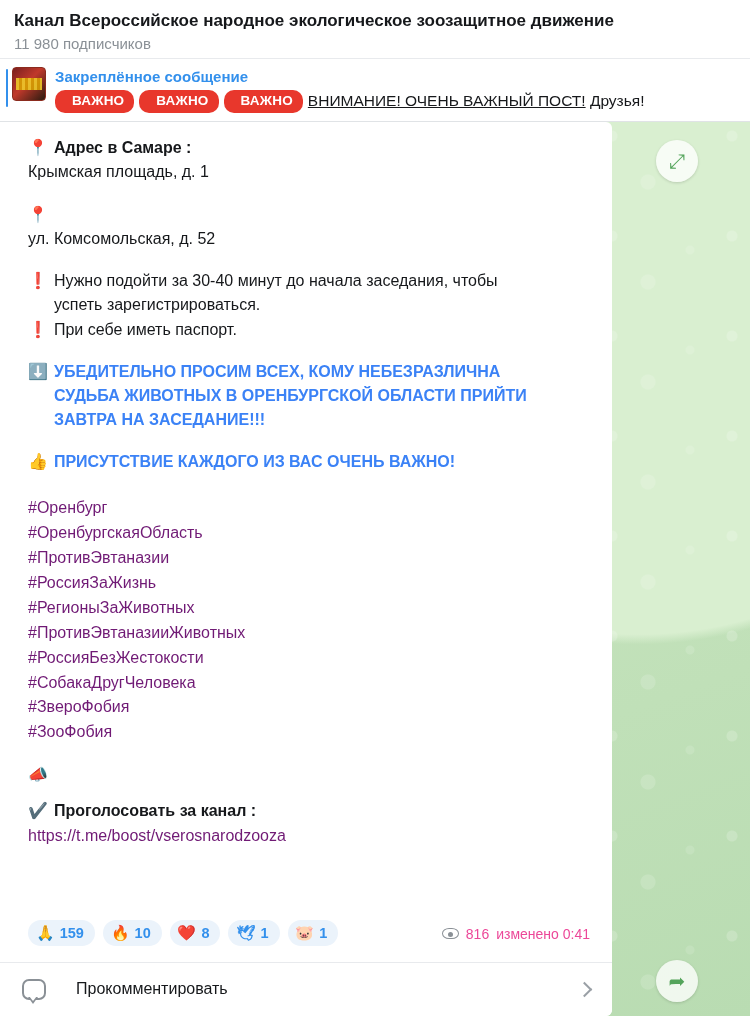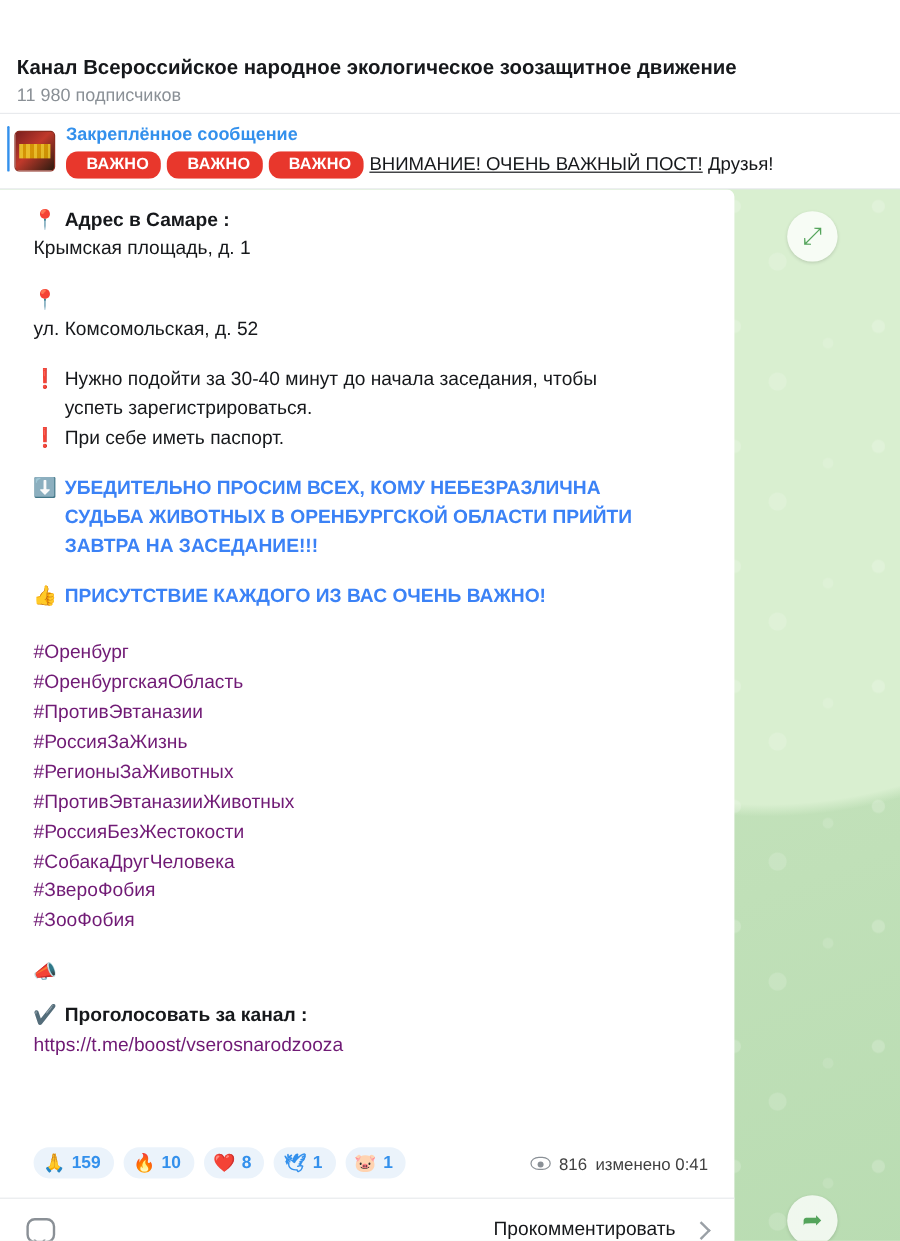--- a/index.html
+++ b/index.html
@@ -7,21 +7,20 @@
     margin: 0; padding: 0;
     width: 750px; height: 1034px;
     font-family: "Liberation Sans", sans-serif;
     background: #ffffff;
     overflow: hidden;
   }
   #app {
     position: relative;
     width: 750px; height: 922px;
     background: #ffffff;
-    margin-top: 36px;
   }
 
   
   .header {
     padding: 10px 14px 6px 14px;
     background: #ffffff;
   }
   .chan-title {
     font-size: 17px;
     font-weight: bold;
@@ -32,21 +31,21 @@
   }
   .chan-subs {
     margin-top: 4px;
     font-size: 15px;
     color: #8a9096;
   }
 
   
   .pinned {
     display: flex;
-    align-items: center;
+    align-items: flex-start;
     gap: 9px;
     padding: 8px 12px 8px 12px;
     border-top: 1px solid #e8eaed;
     border-bottom: 1px solid #e0e3e6;
     background: #ffffff;
     position: relative;
   }
   .pin-bar {
     position: absolute;
     left: 6px; top: 10px;
@@ -177,21 +176,21 @@
     color: #3390ec;
     font-weight: bold;
   }
   .reaction .rem { font-size: 15px; }
 
   .meta {
     position: absolute;
     right: 22px; bottom: 74px;
     display: flex; align-items: center; gap: 7px;
     font-size: 14px;
-    color: #404040;
+    color: #ec4899;
   }
   .eye {
     display: inline-block;
     width: 17px; height: 11px;
     border: 1.6px solid #8a9096;
     border-radius: 50% / 60%;
     position: relative;
   }
   .eye:after {
     content: "";
@@ -204,22 +203,21 @@
   .comment-bar {
     position: absolute;
     left: 0; bottom: 0;
     width: 612px;
     height: 54px;
     background: #ffffff;
     border-top: 1px solid #e8eaed;
     display: flex;
     align-items: center;
     padding: 0 18px 0 22px;
-    gap: 16px;
-    text-align: right;
+    gap: 30px;
   }
   .comment-ico {
     width: 24px; height: 21px;
     border: 2px solid #8a9096;
     border-radius: 7px;
     position: relative;
     flex: 0 0 auto;
   }
   .comment-ico:after {
     content: "";

